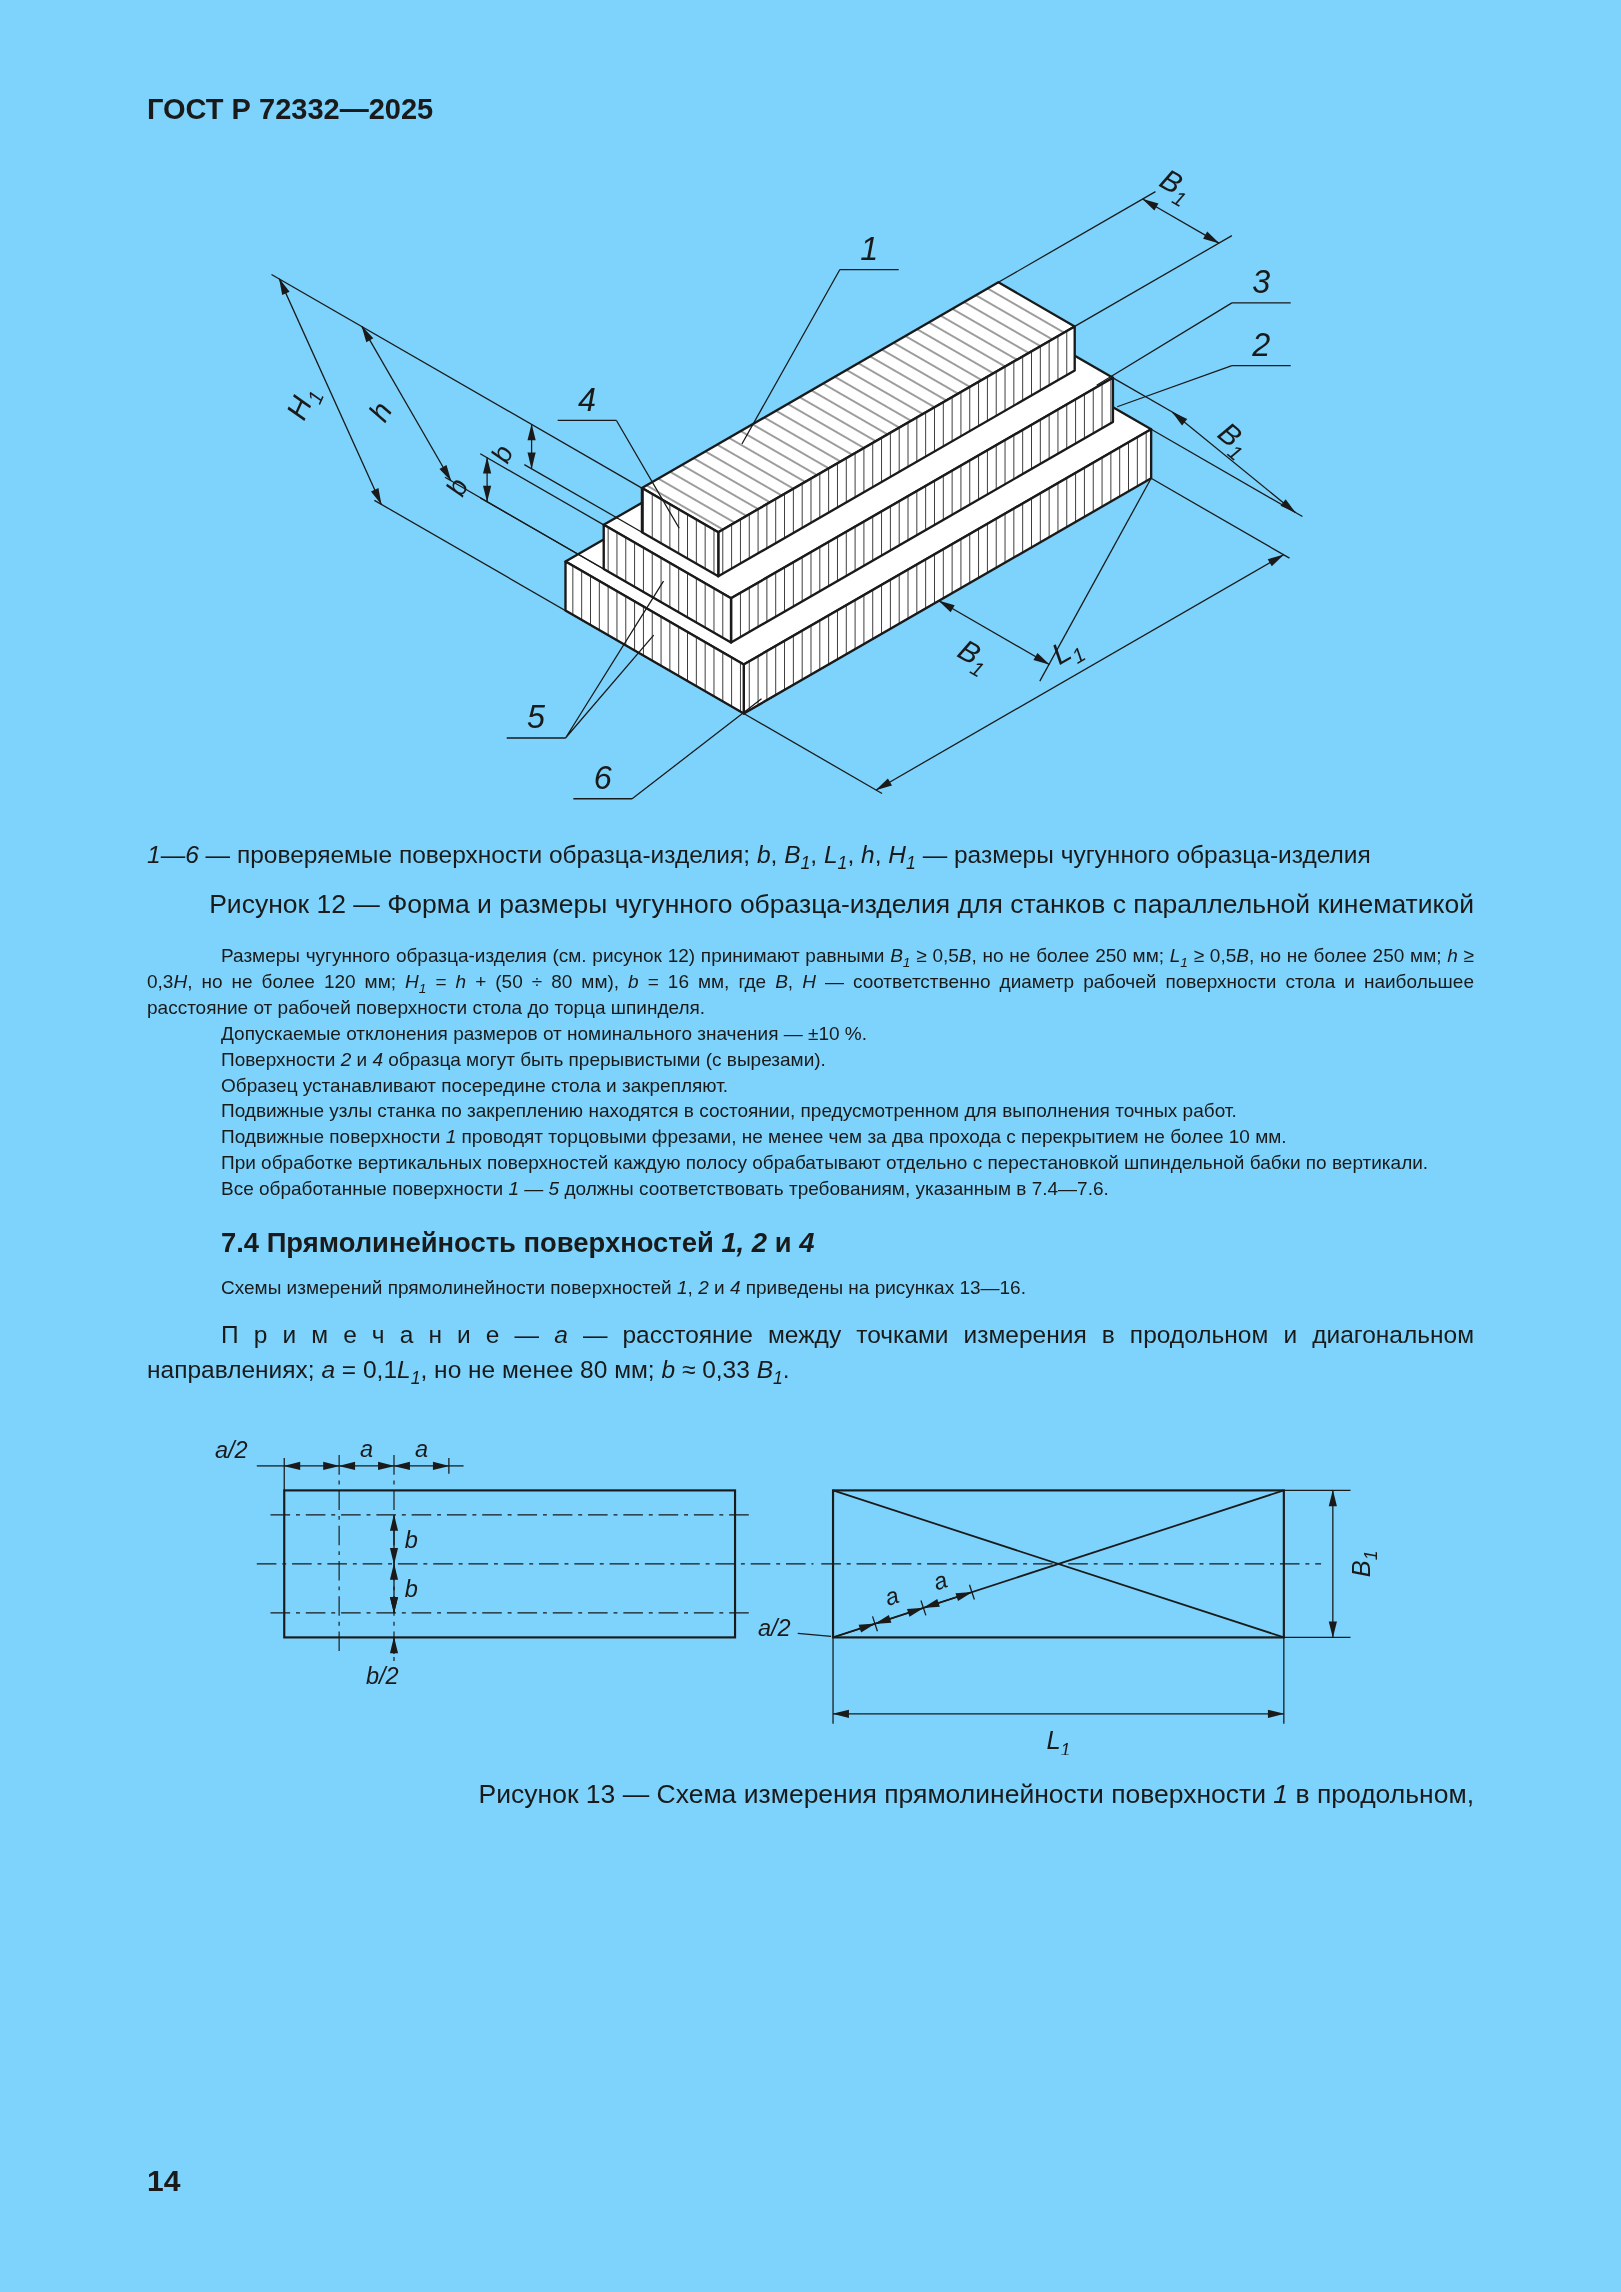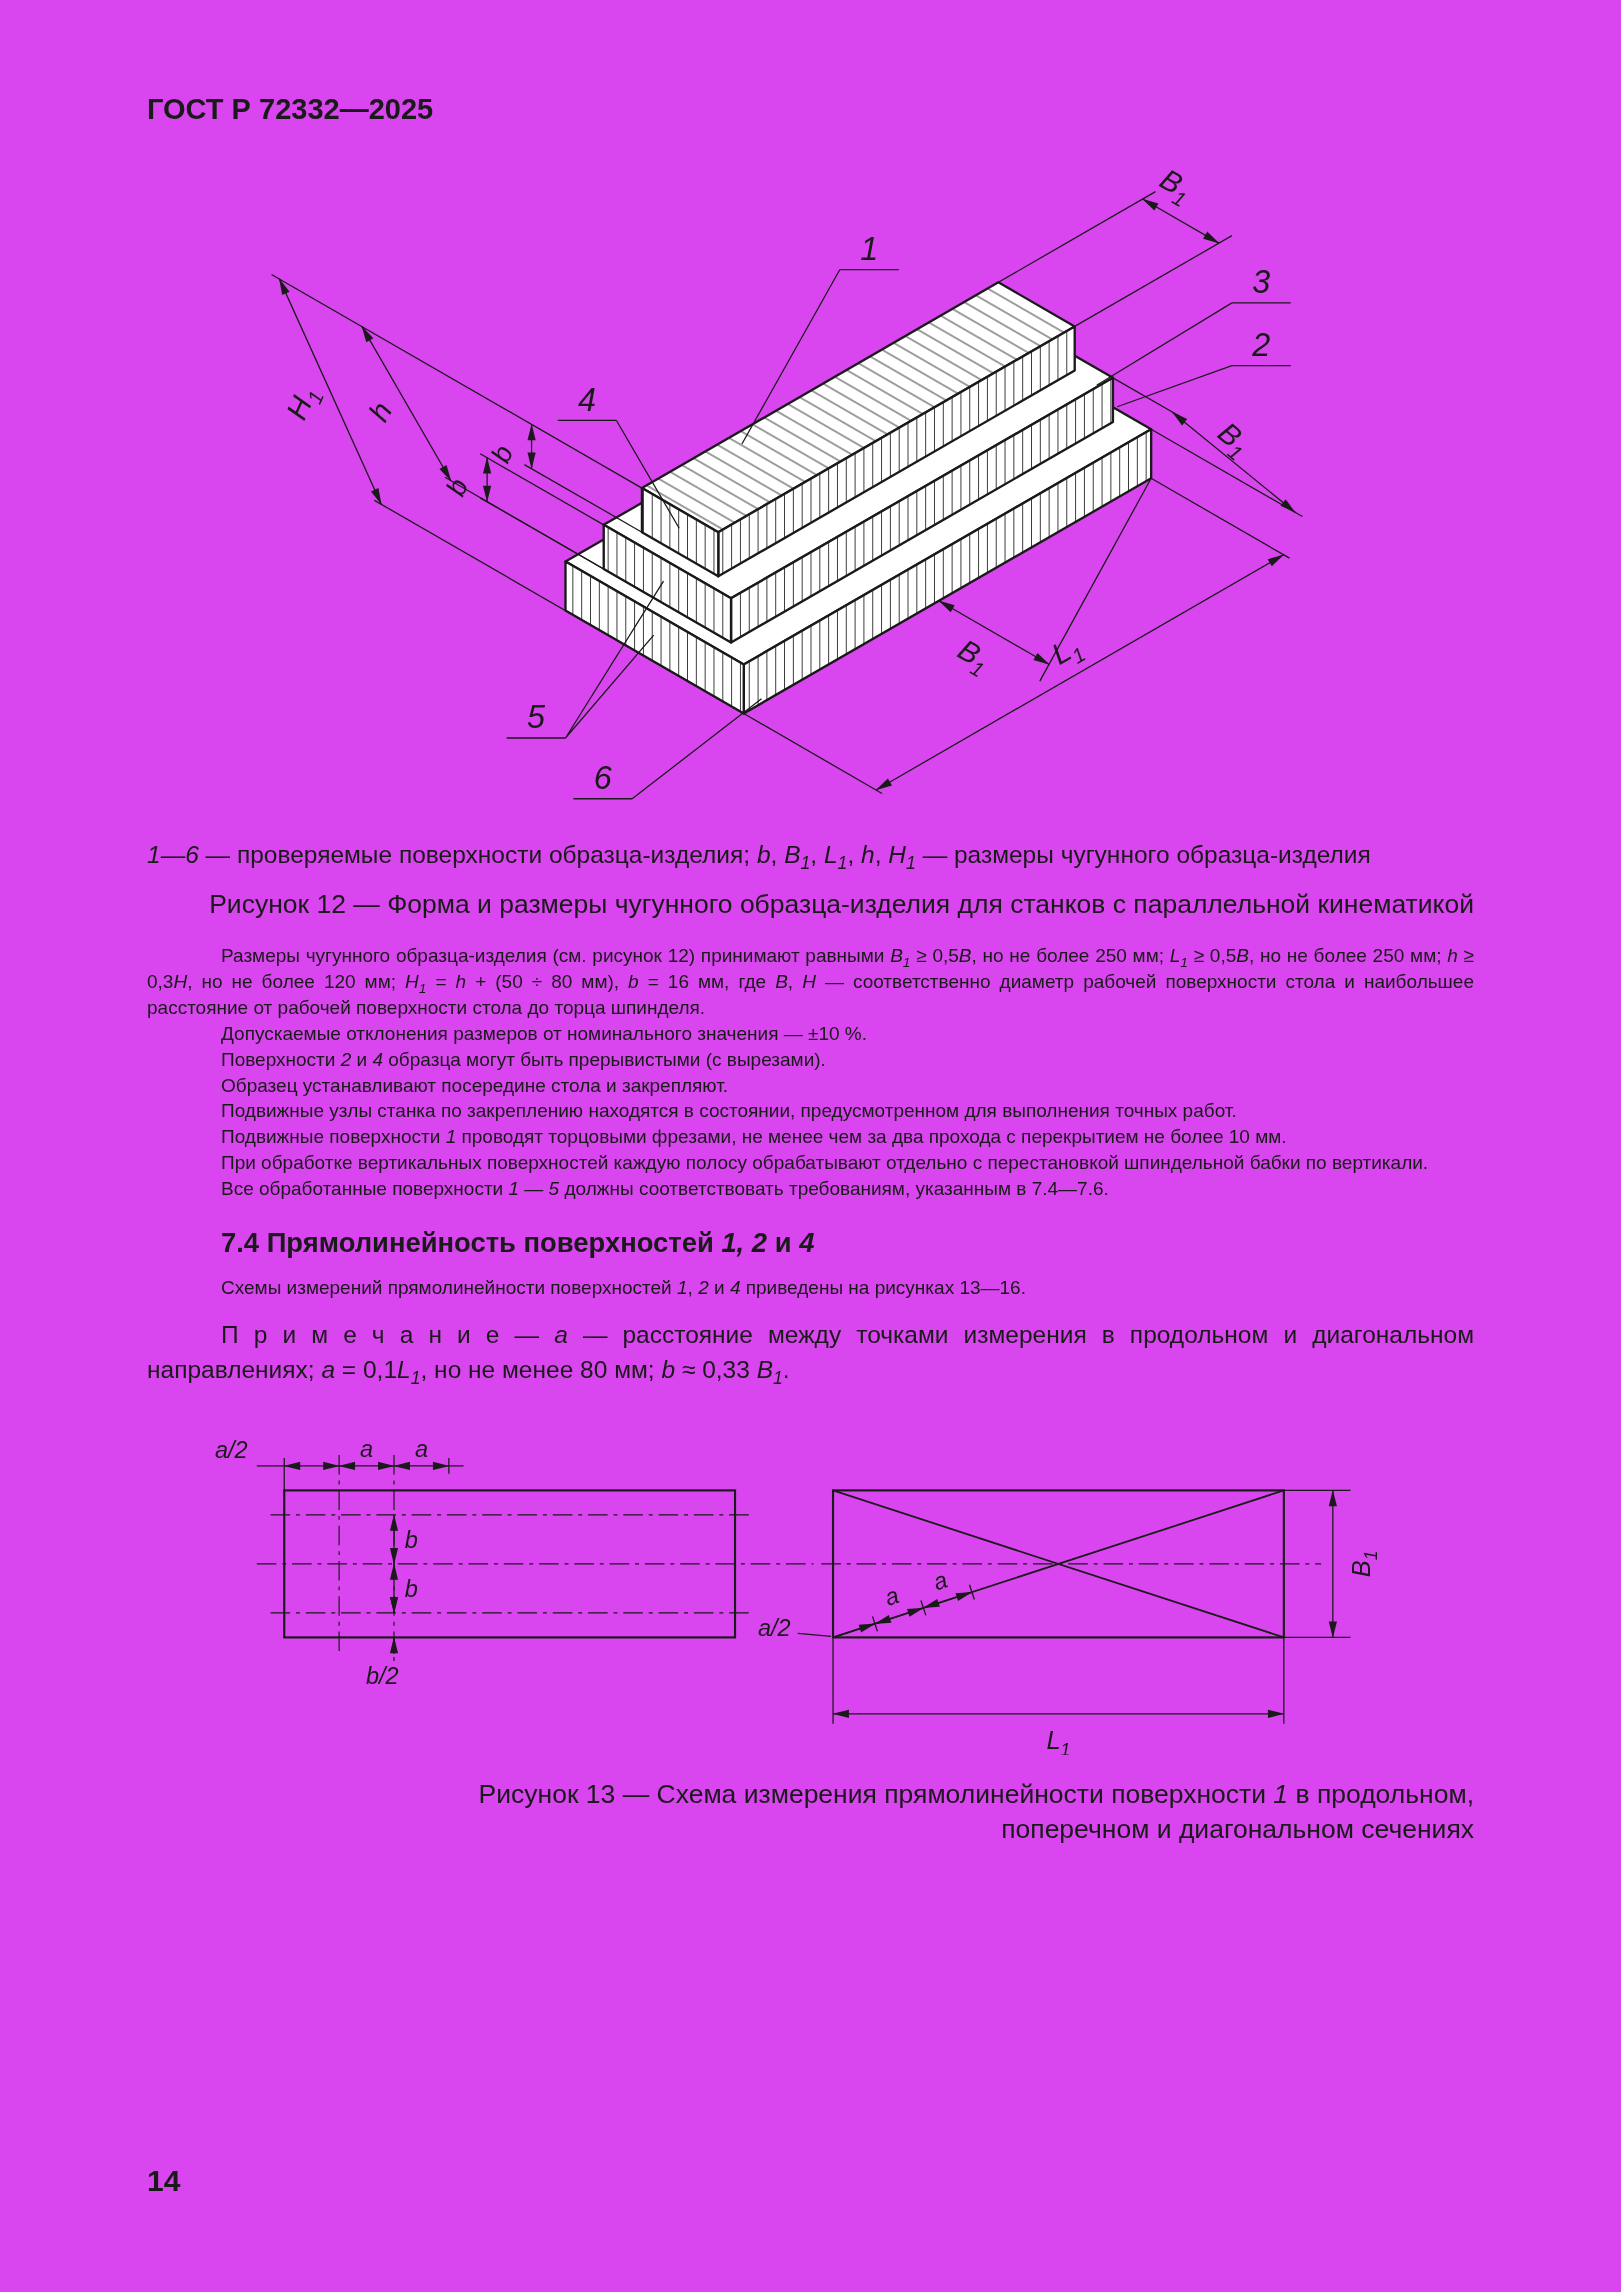--- a/index.html
+++ b/index.html
@@ -1,20 +1,20 @@
 <!DOCTYPE html>
 <html><head>
 <meta charset="utf-8">
 <style>
   * { margin:0; padding:0; box-sizing:border-box; }
   html,body { background:#ffffff; }
   .page {
     position:relative;
     width:1621px; height:2293px;
-    background:#d946ef;
+    background:#7dd3fc;
     padding:93px 147px 0 147px;
     font-family:"Liberation Sans", sans-serif;
     color:#1a1a1a;
   }
   .header { font-weight:bold; font-size:29px; }
   figure { margin:0; }
   .fig12 { margin-top:23.5px; }
   .fig12 svg { display:block; margin:0 auto; }
   .legend { margin-top:5.9px; font-size:24.5px; text-align:left; }
   .fig-caption { font-size:26.5px; text-align:right; }
@@ -209,18 +209,17 @@
         <text class="lab" font-size="26" text-anchor="middle" transform="translate(1248,155) rotate(-90)"><tspan>B</tspan><tspan dy="7" font-size="18">1</tspan></text>
 
         <path class="thin" d="M700,230 L700,318"></path>
         <path class="thin" d="M1160,230 L1160,318"></path>
         <path class="thin" d="M700,308 L1160,308" marker-start="url(#arr2)" marker-end="url(#arr2)"></path>
         <text class="lab" font-size="26" text-anchor="middle" transform="translate(930,344)"><tspan>L</tspan><tspan dy="7" font-size="18">1</tspan></text>
       </g>
     </svg>
 
     <div class="fig-caption l1"><span>Рисунок 13 — Схема измерения прямолинейности поверхности </span><span class="it">1</span><span> в продольном,</span></div>
-    <div class="fig-caption l2">поперечном и диагональном сечениях</div>
   </figure>
 
   <div class="page-number">14</div>
 </div>
 
 
 </body></html>

